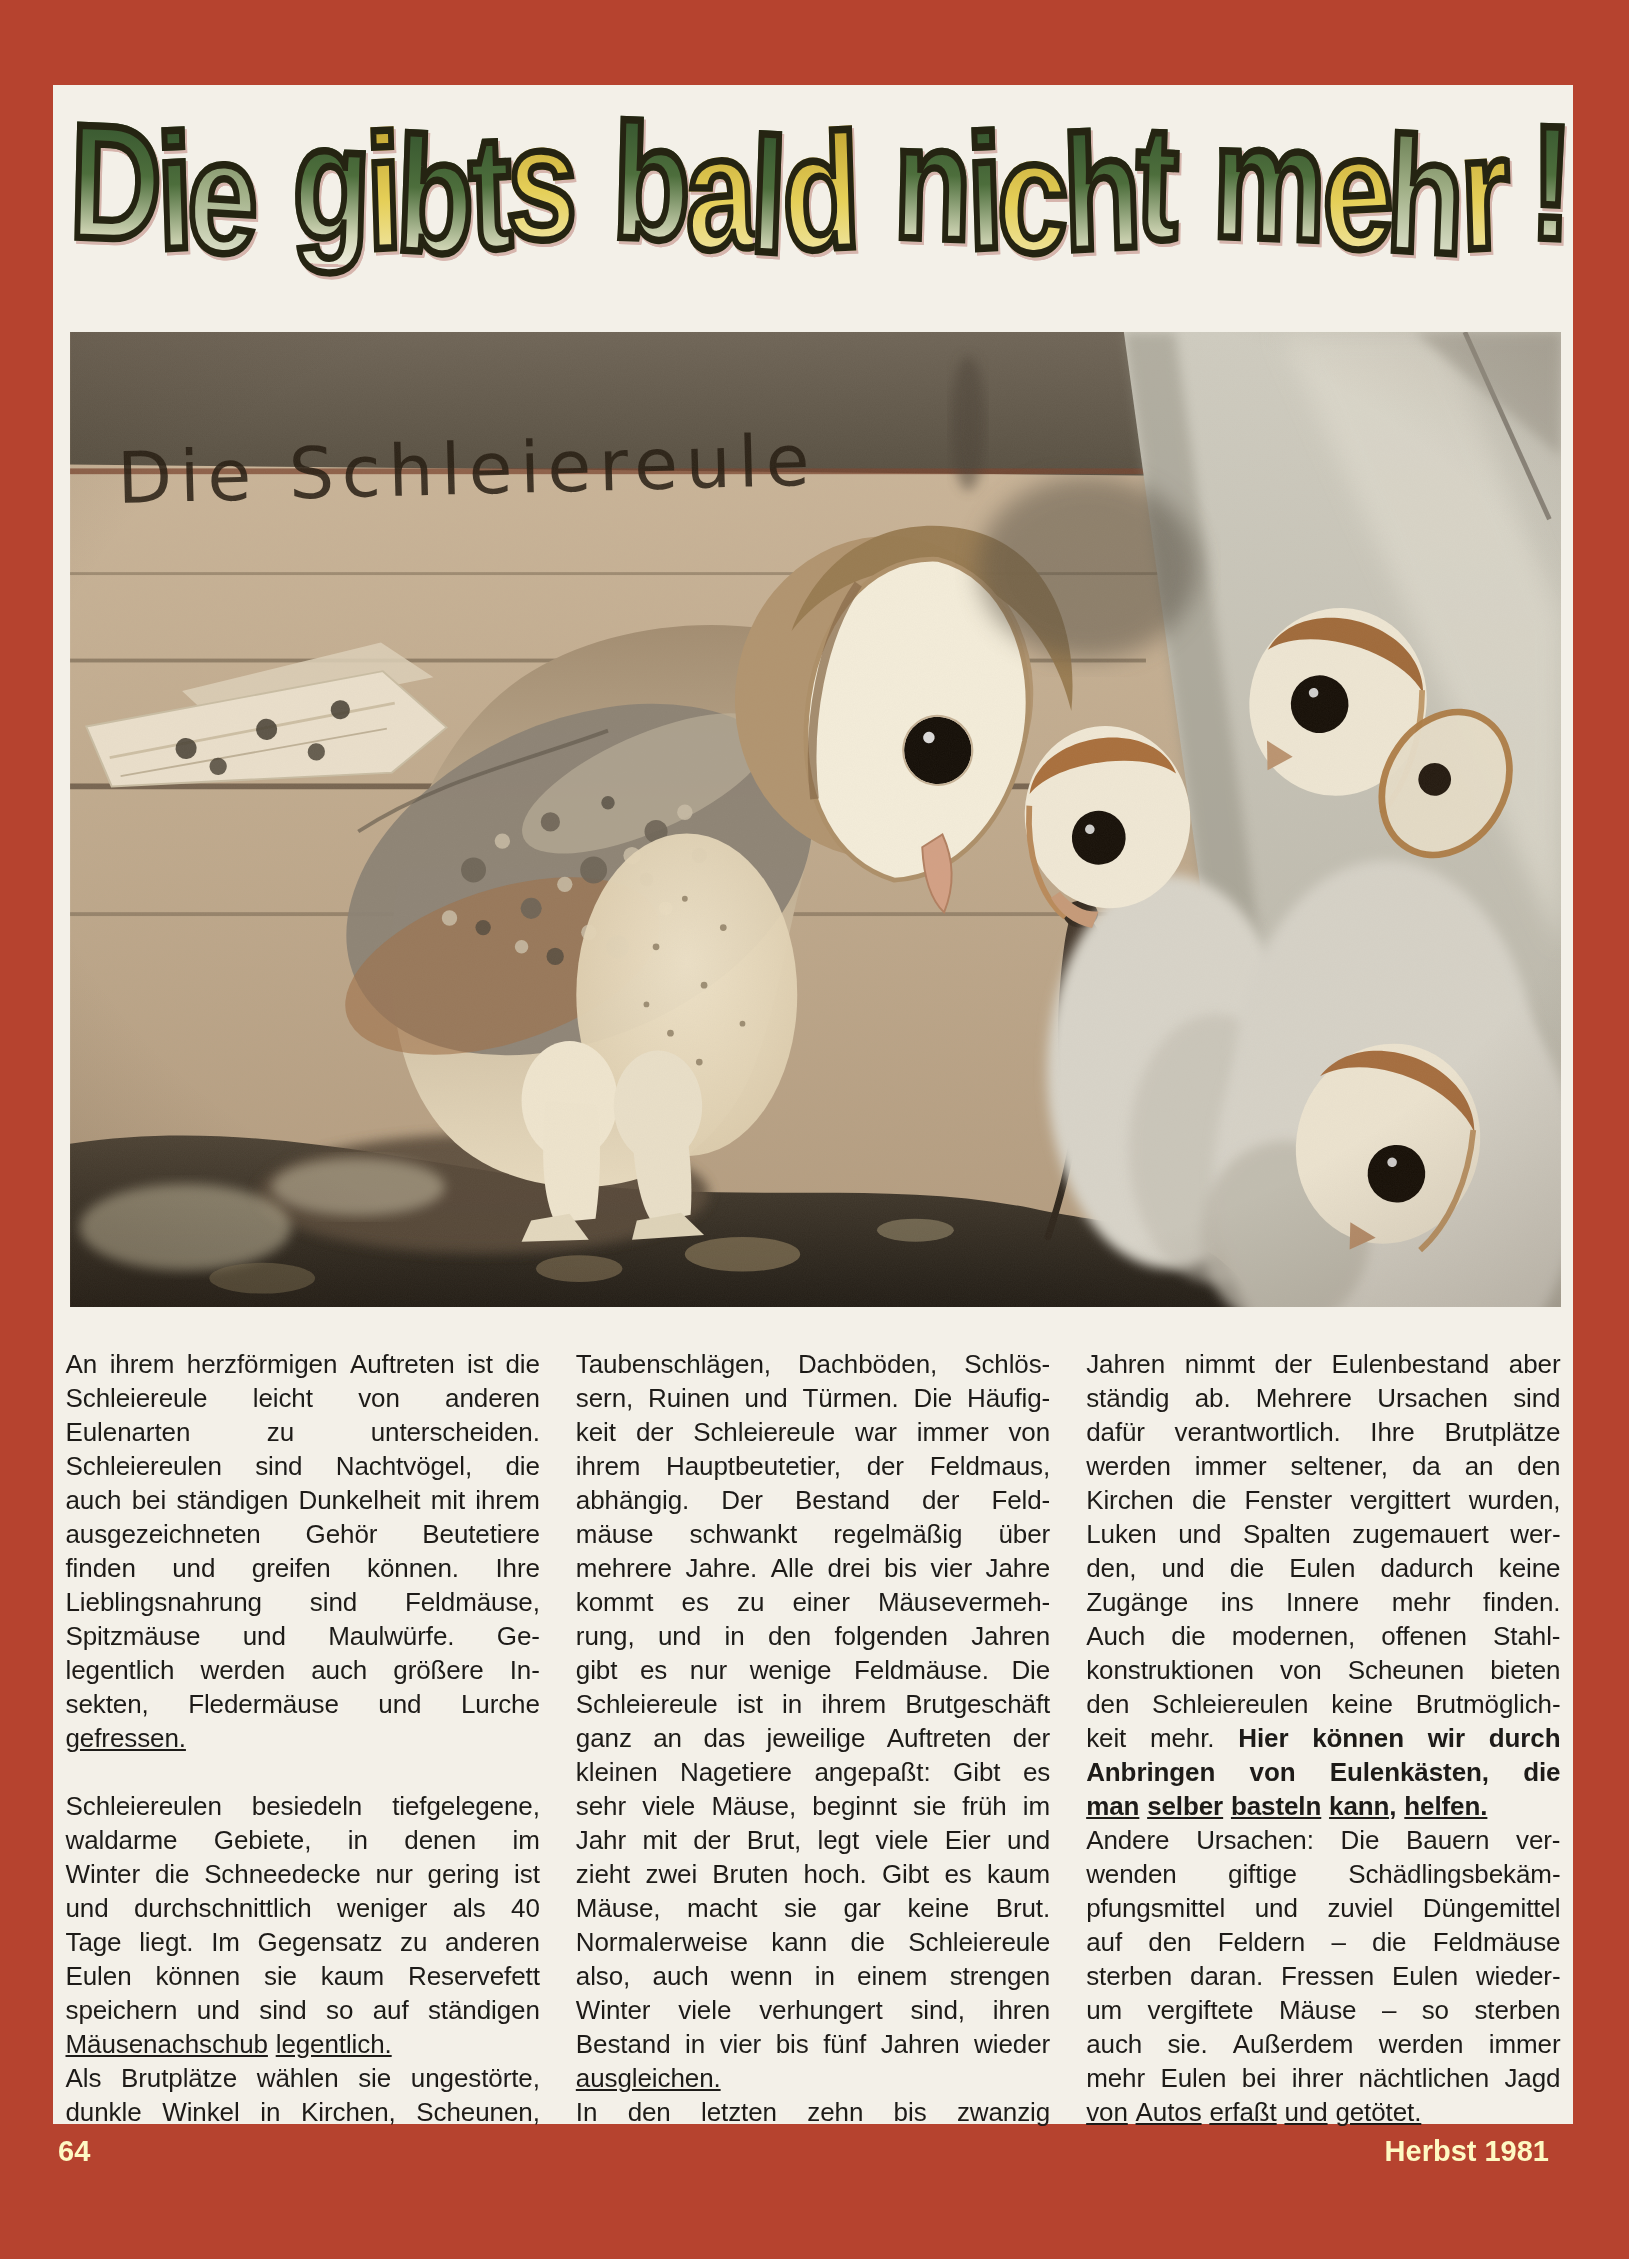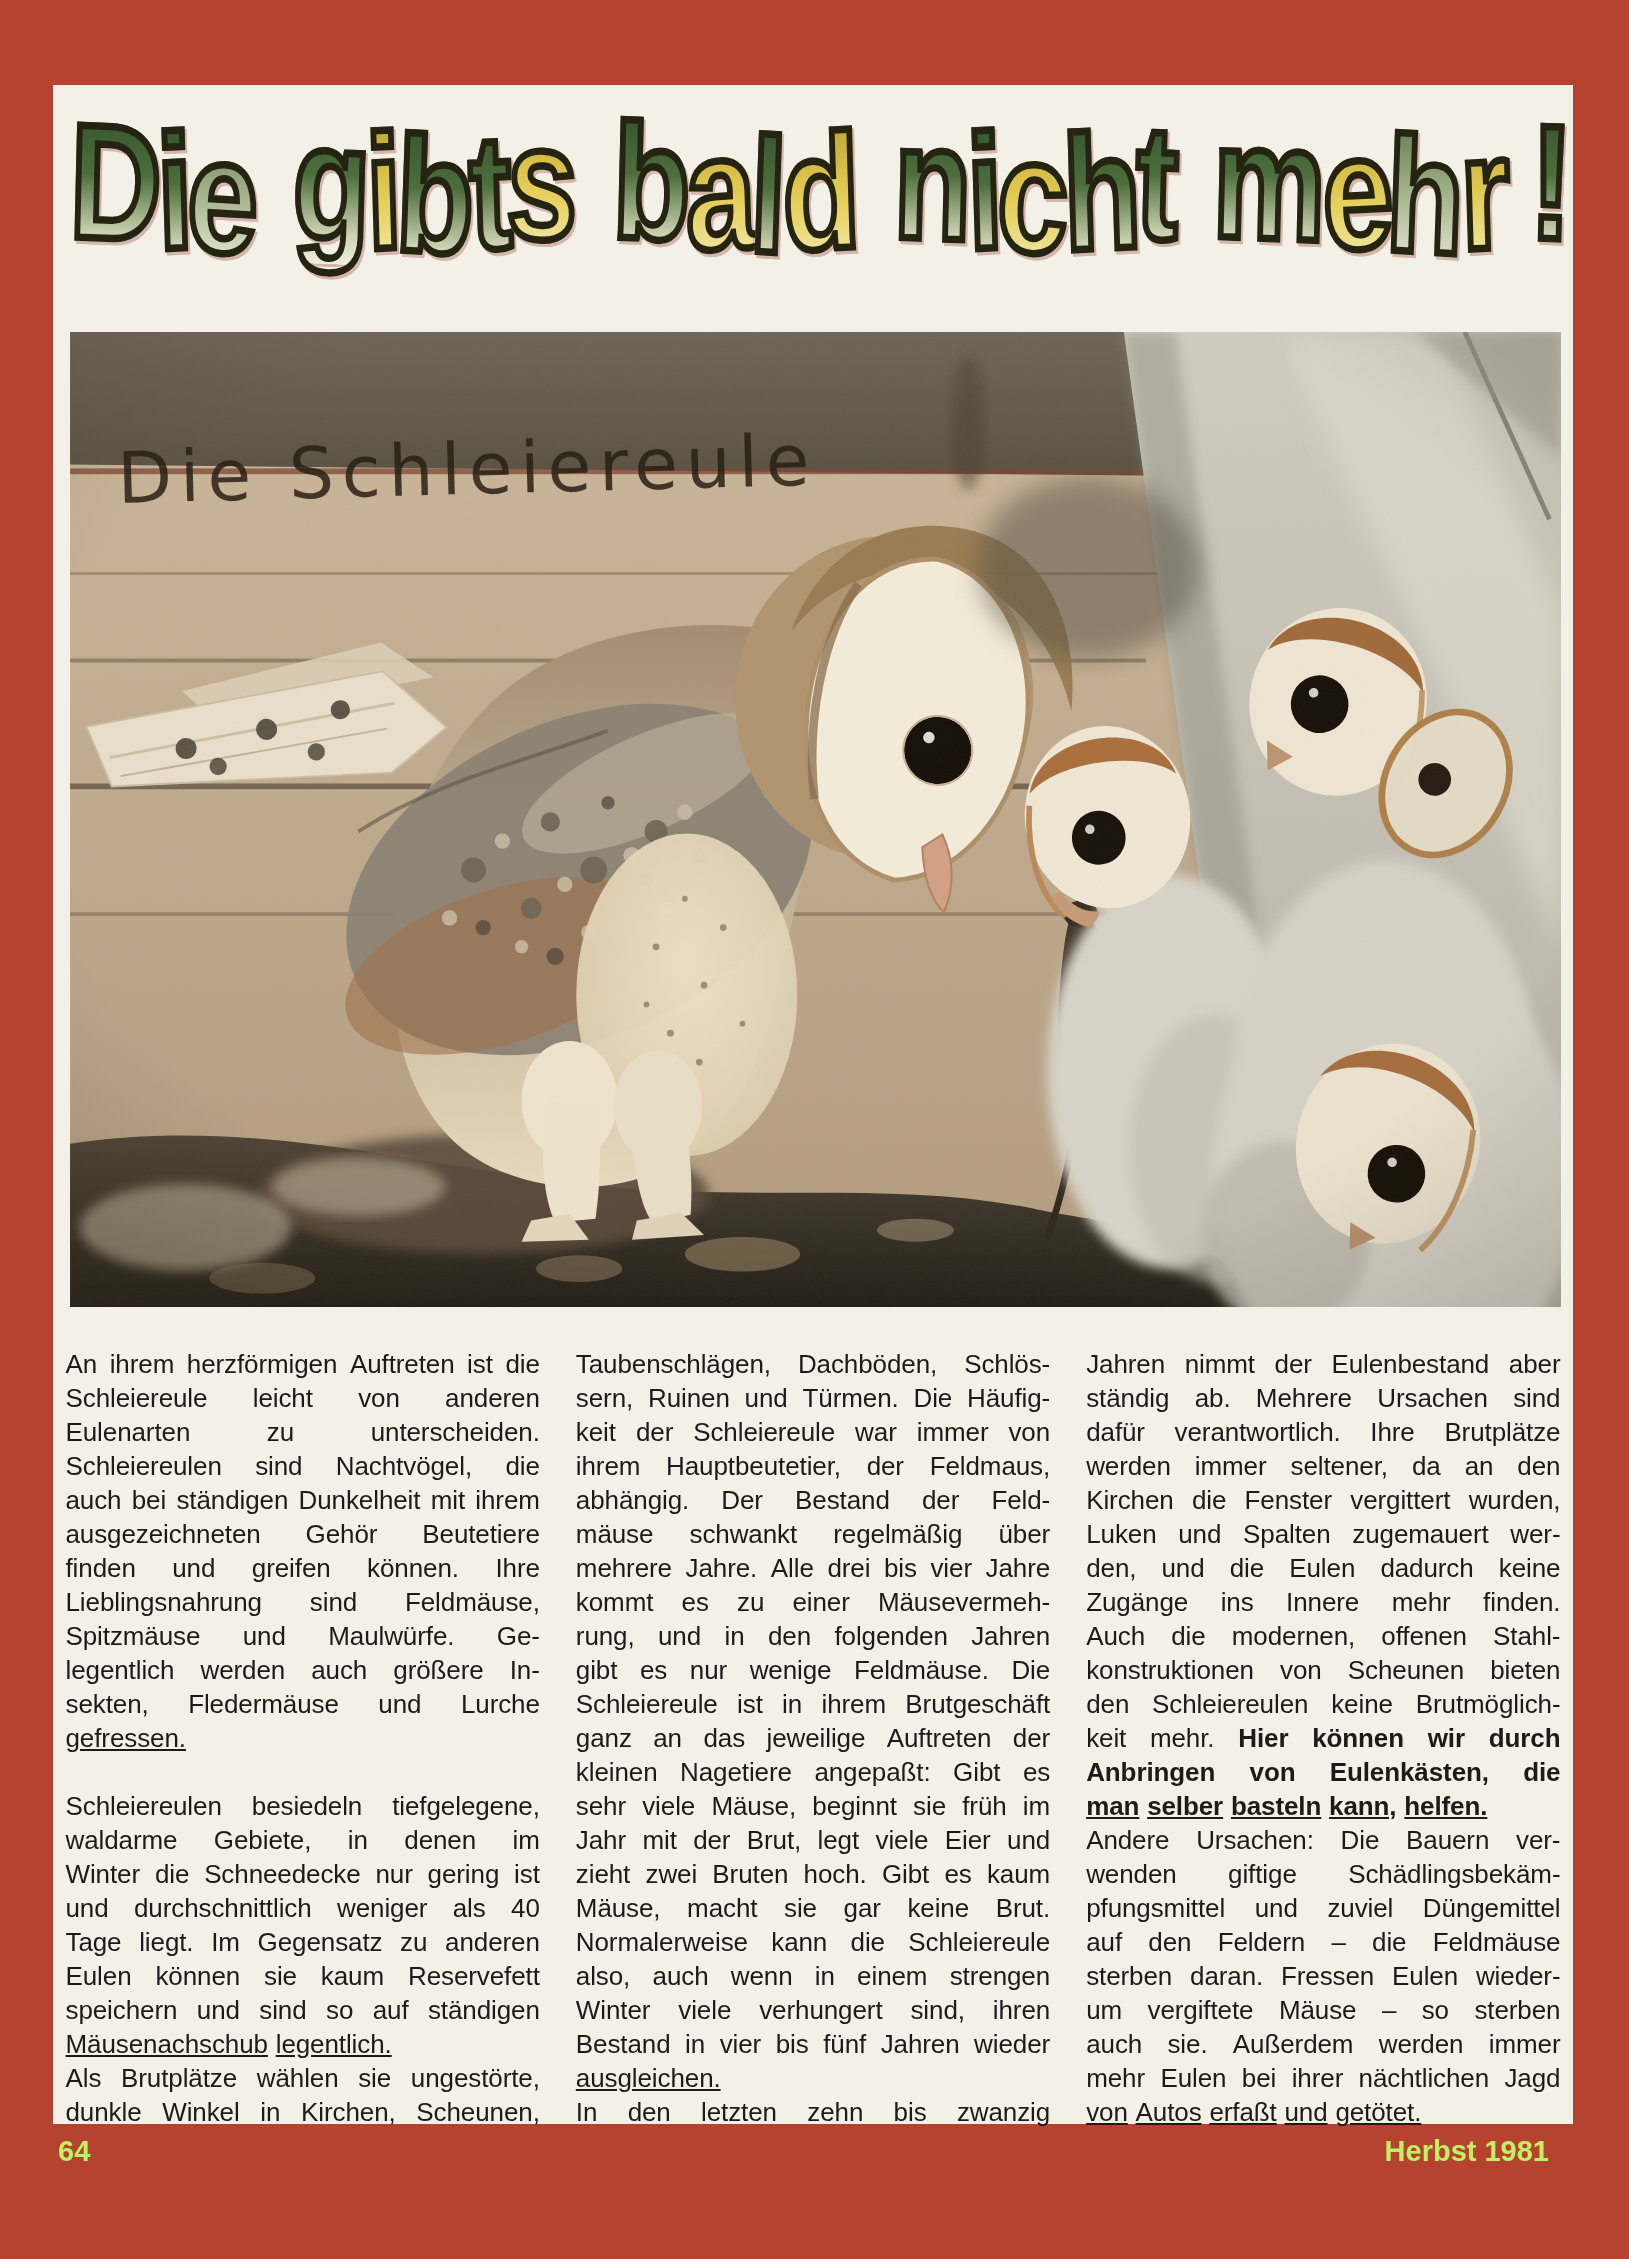--- a/index.html
+++ b/index.html
@@ -30,21 +30,21 @@
   
   .columns{position:absolute;left:12.5px;top:1251px;width:1495px;display:flex;gap:36px;margin-top:11px;}
   .col{width:475px;font-size:26px;line-height:34px;color:#1d1b18;letter-spacing:-0.1px;}
   .tline{display:flex;justify-content:space-between;height:34px;align-items:baseline;}
   .tline.flush{justify-content:flex-start;gap:.30em;text-decoration:underline;}
   .tline .b{font-weight:bold;}
   .pspace{height:34px;}
 
   
   .footer{position:absolute;left:58px;top:2135px;width:1491px;display:flex;
-      justify-content:space-between;color:#bef264;font-size:29px;font-weight:bold;}
+      justify-content:space-between;color:#fef9c3;font-size:29px;font-weight:bold;}
 </style>
 </head>
 <body>
 
 <div class="page">
   <div class="content-box">
 
     <header class="title-band">
         <span class="tword"><span class="lt c-g">D</span><span class="lt c-g">i</span><span class="lt c-p">e</span></span>
         <span class="tword"><span class="lt c-g">g</span><span class="lt c-y">i</span><span class="lt c-g">b</span><span class="lt c-g">t</span><span class="lt c-y">s</span></span>

